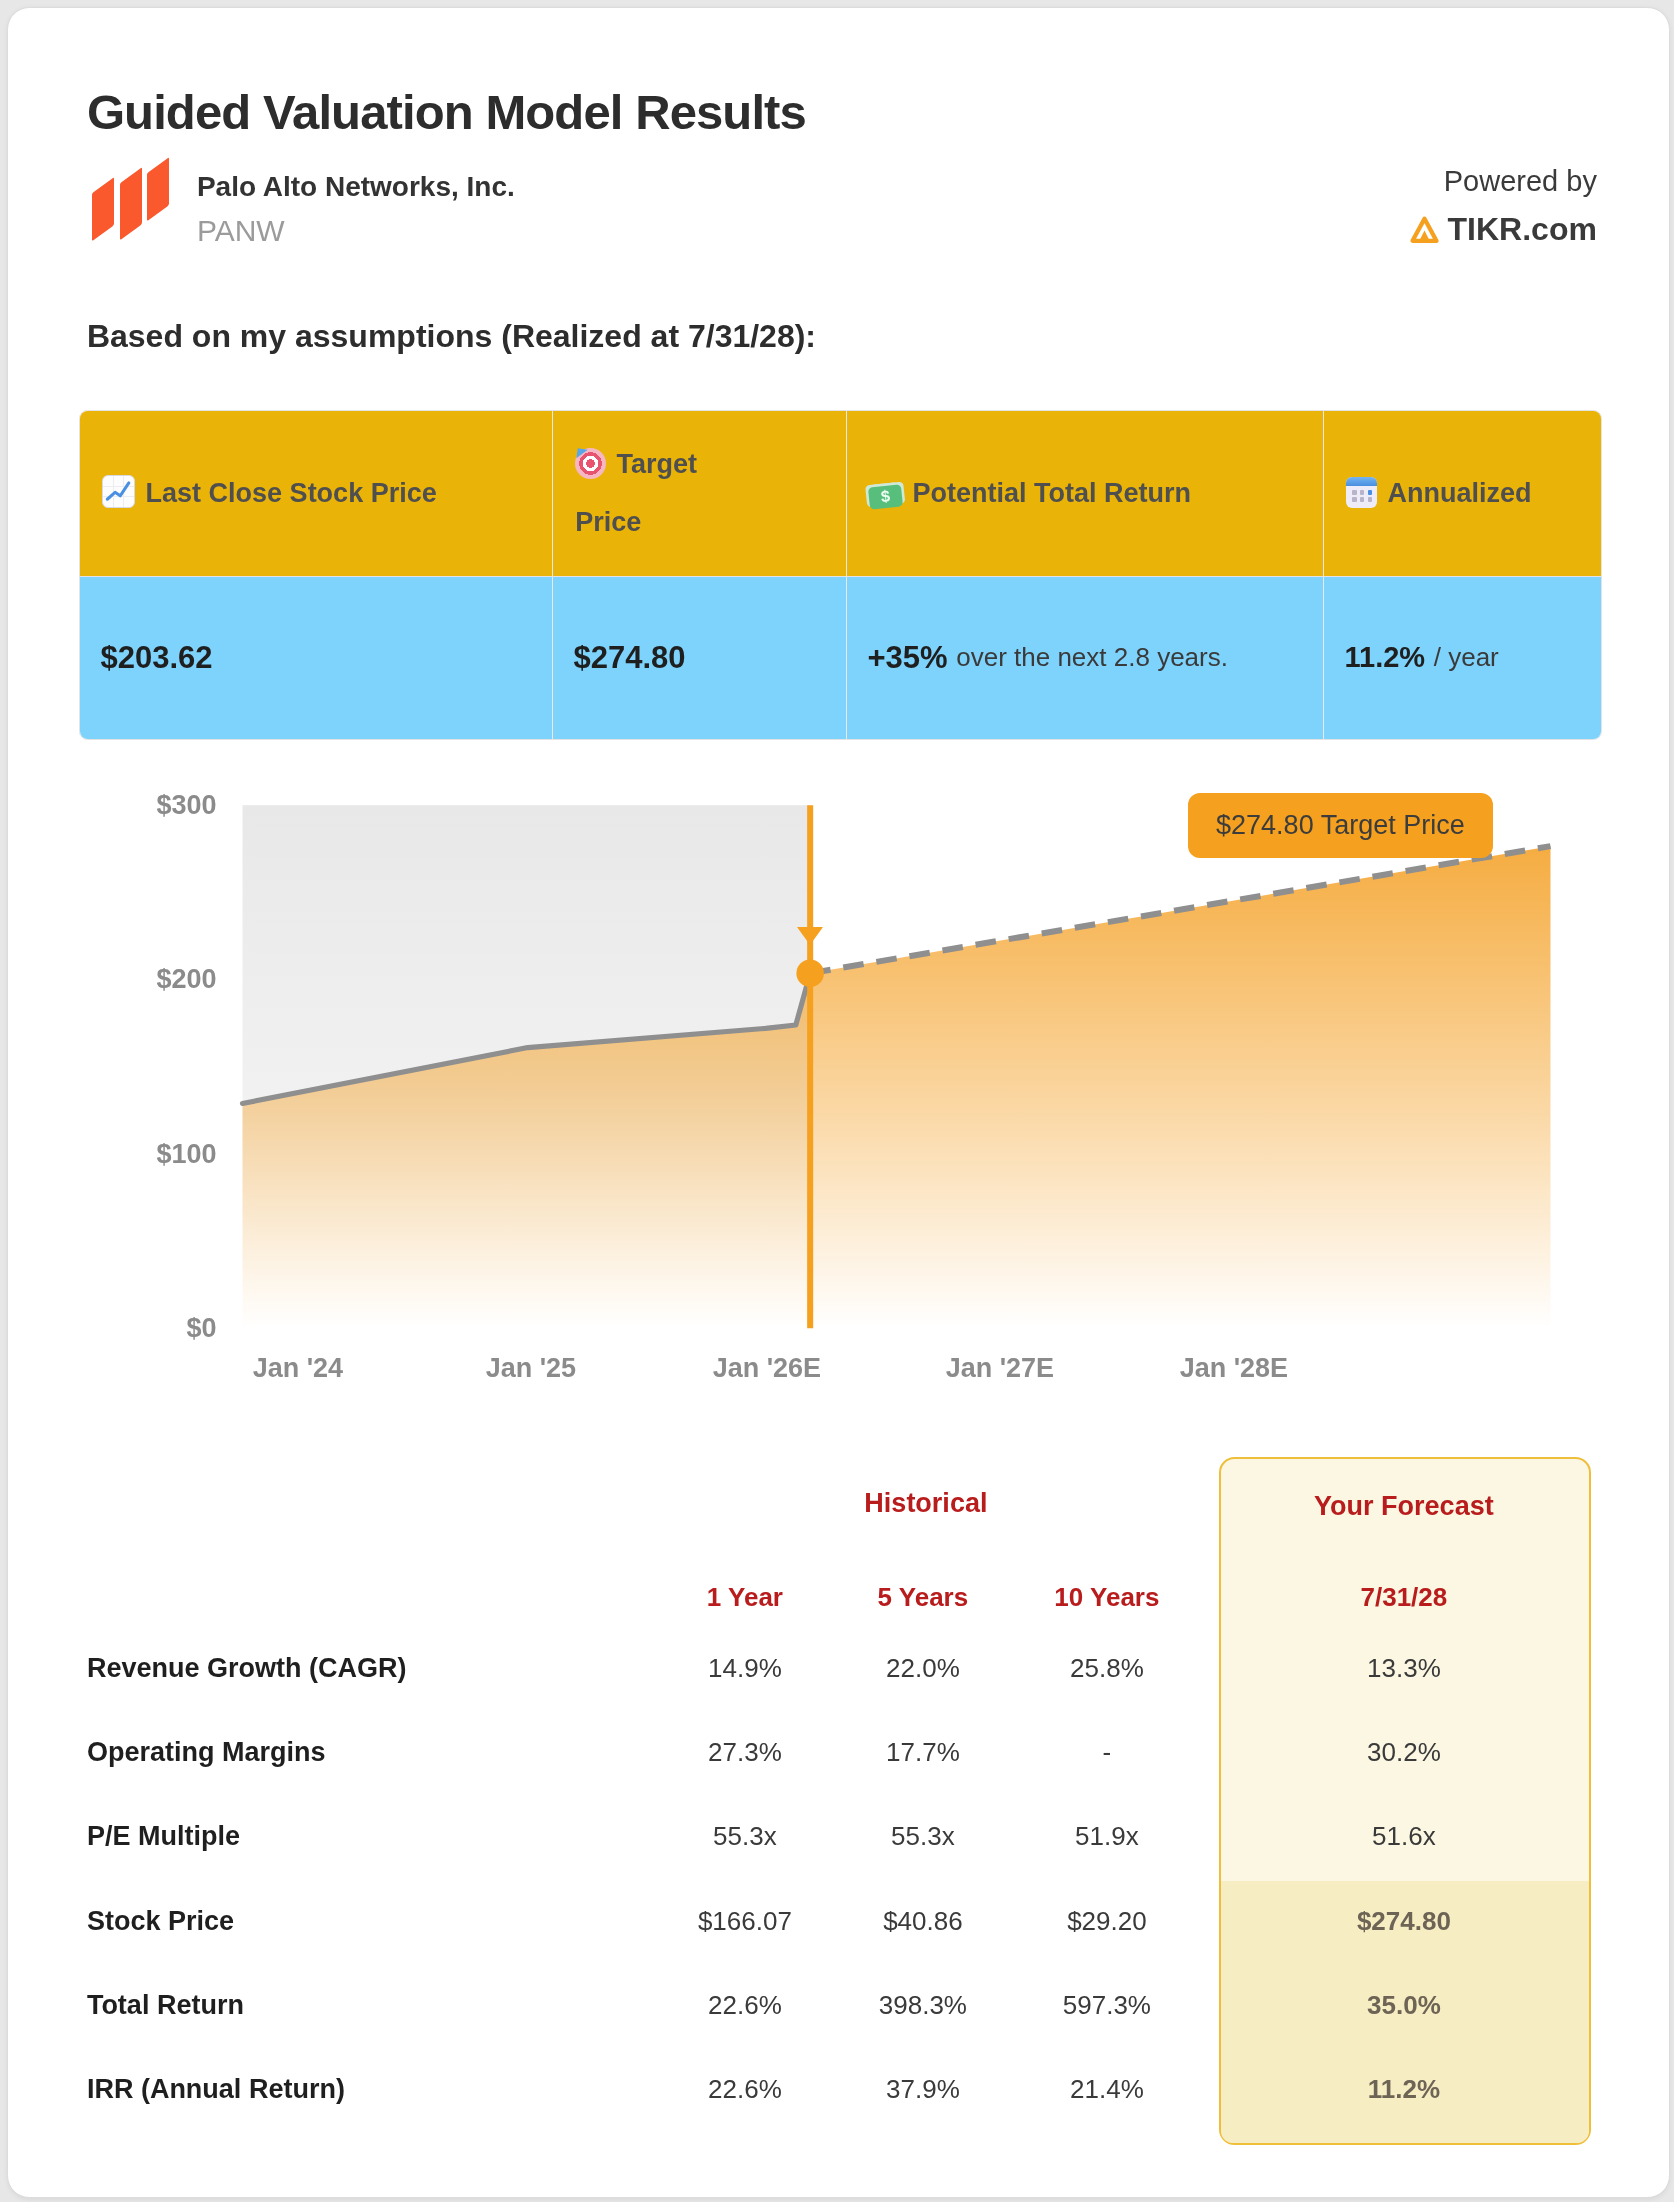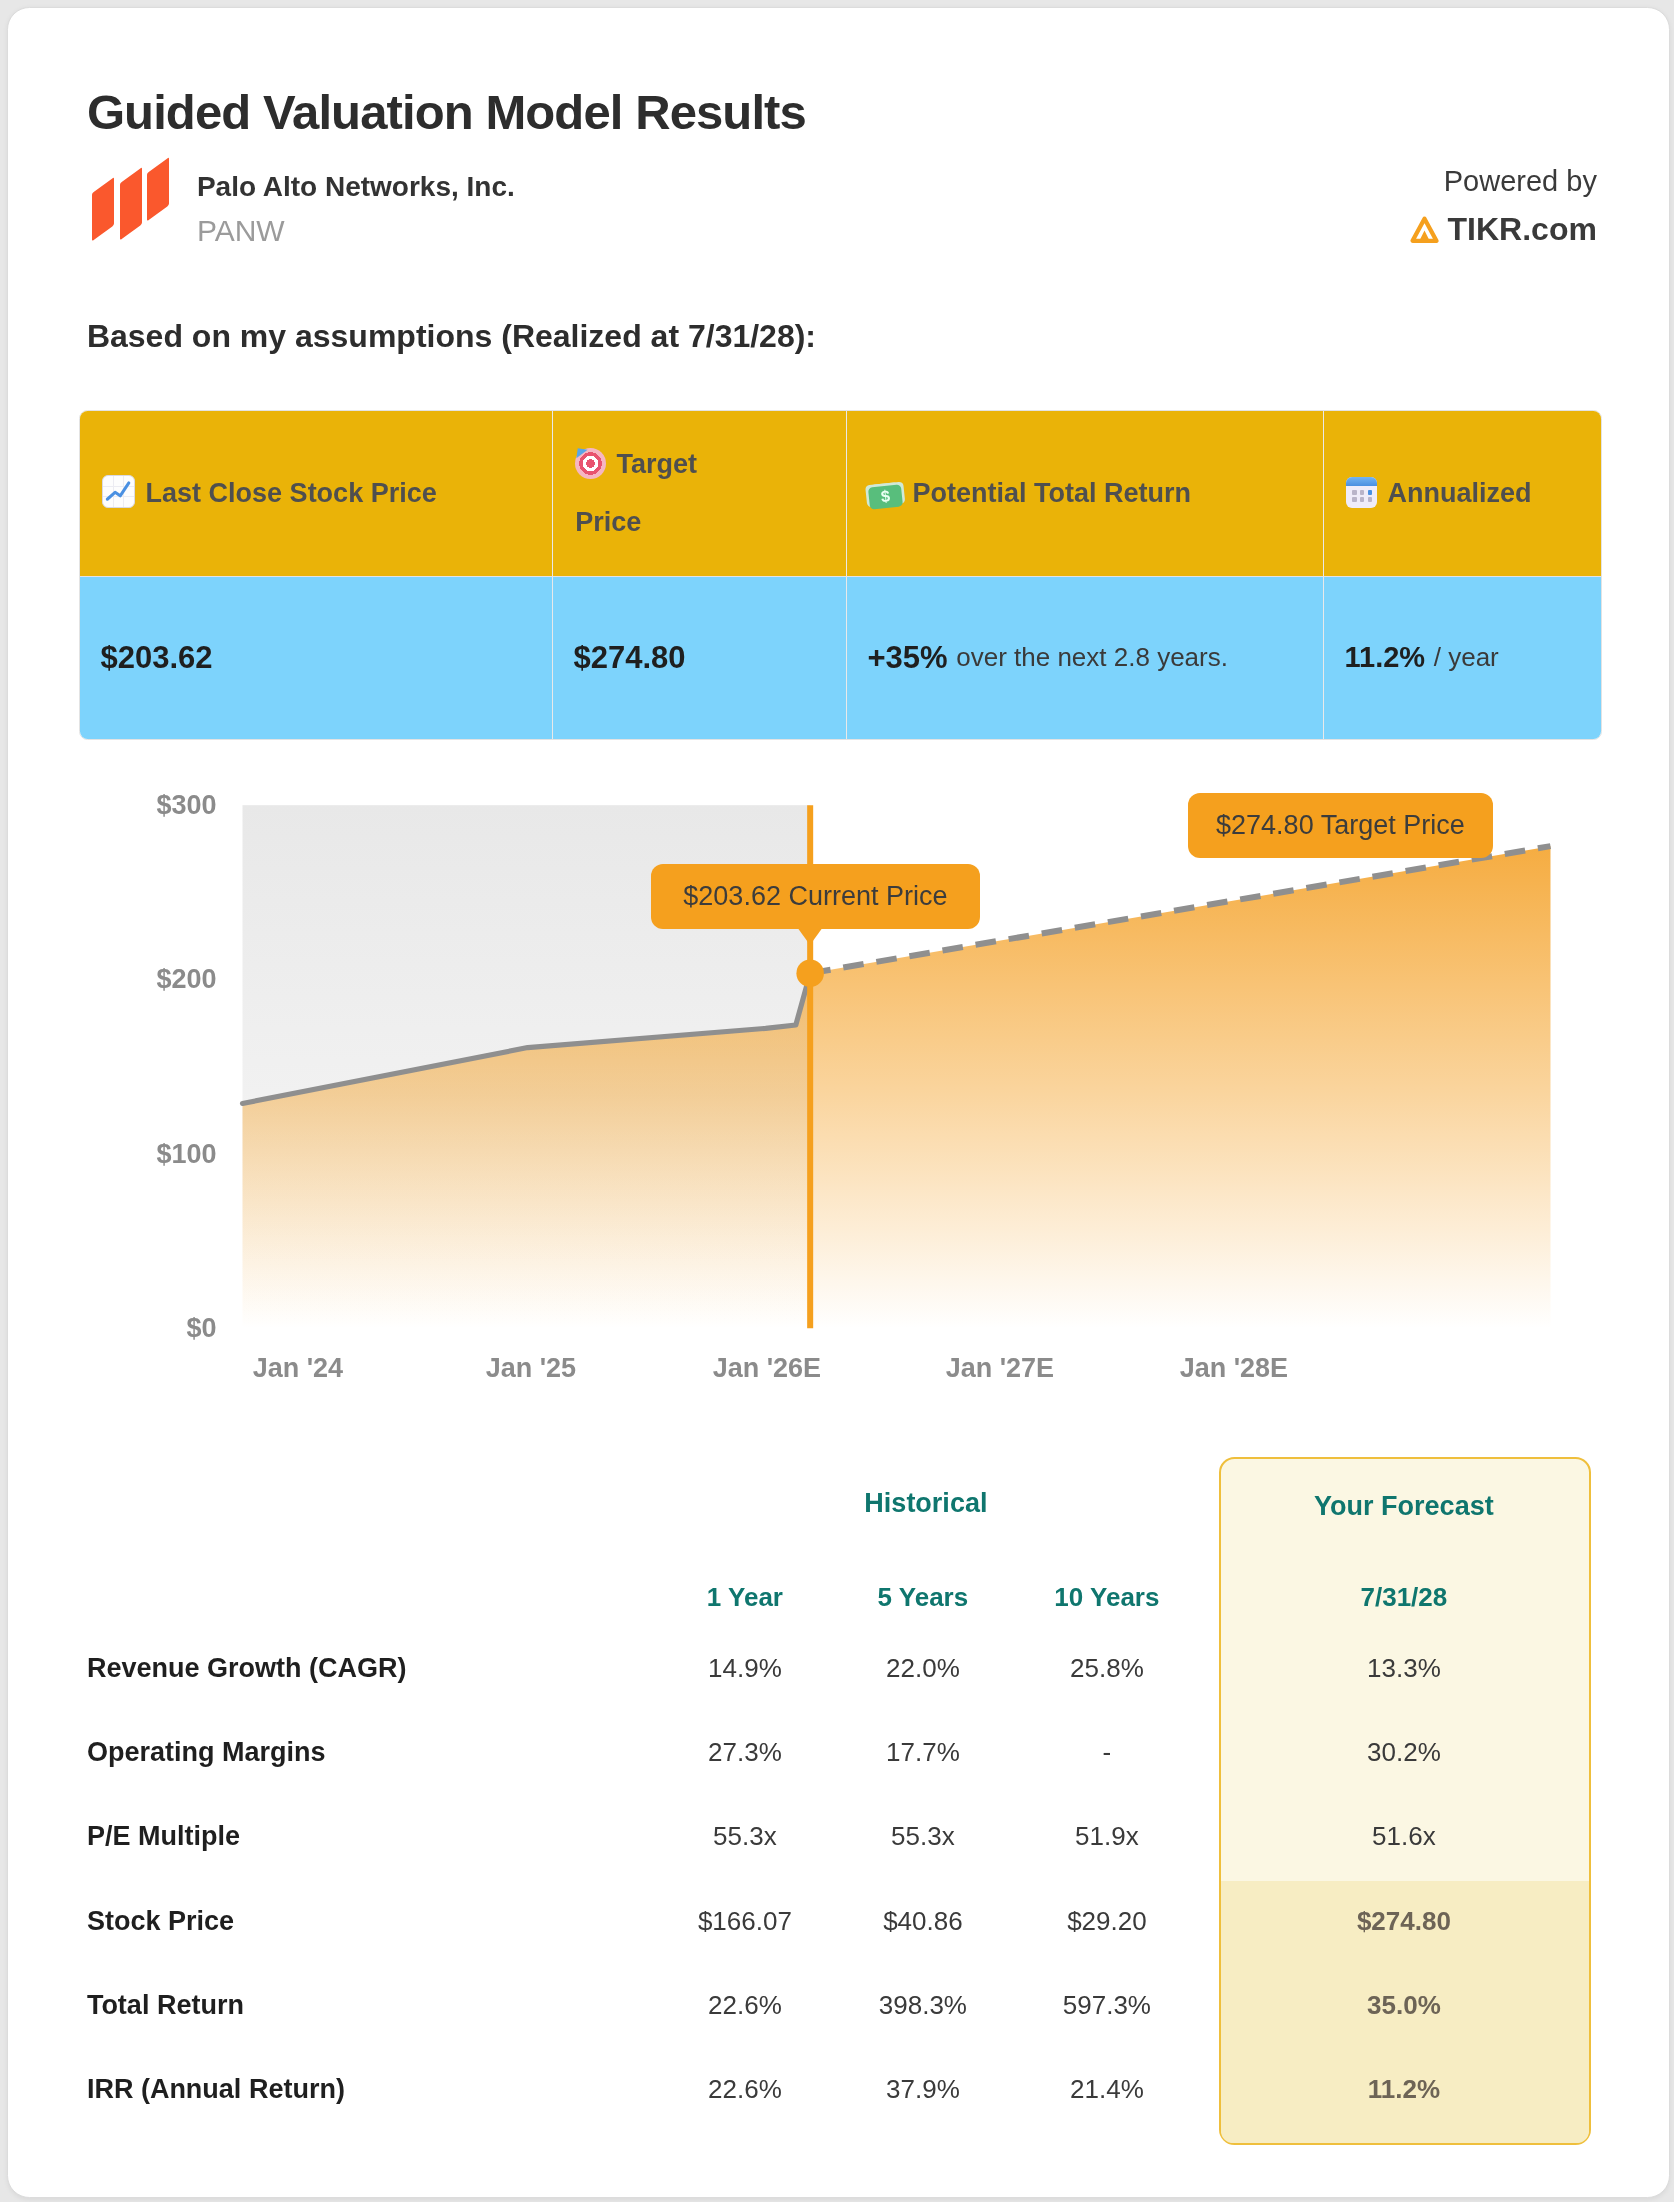--- a/index.html
+++ b/index.html
@@ -70,21 +70,21 @@
     display:flex;align-items:center;justify-content:center;
     font-size:27px;color:#3c3c3c;white-space:nowrap;
   }
   .pointer{position:absolute;width:0;height:0;border-left:13px solid transparent;border-right:13px solid transparent;border-top:18px solid #F5A01E;}
 
   
   .metrics{left:0;top:1449px;width:1661px;height:714px;}
   .f-panel{position:absolute;left:1211px;top:0;width:372px;height:688px;background:#FBF7E3;border:2.6px solid #EFBF3C;border-radius:15.5px;box-sizing:border-box;}
   .f-band{position:absolute;left:0;right:0;top:422px;bottom:0;background:#F7EDC3;border-radius:0 0 12px 12px;}
   .m-cell{position:absolute;transform:translate(-50%,-50%);font-size:26px;color:#3a3a3a;white-space:nowrap;}
-  .m-cell.hdr{font-weight:bold;color:#0f766e;font-size:27px;}
+  .m-cell.hdr{font-weight:bold;color:#b91c1c;font-size:27px;}
   .m-label{position:absolute;left:79px;transform:translateY(-50%);font-size:27px;font-weight:bold;color:#1f1f1f;white-space:nowrap;}
   .m-cell.fbold{font-weight:bold;color:#6d6456;}
 </style>
 </head>
 <body>
 
 <div class="card">
 
   <div class="abs title">Guided Valuation Model Results</div>
 
@@ -169,21 +169,20 @@
         <div class="ylab" style="left: 8.6px; top: 362px;">$100</div>
         <div class="ylab" style="left: 8.6px; top: 536px;">$0</div>
       </div>
     <div id="x-labels">
         <div class="xlab" style="left: 219px;">Jan '24</div>
         <div class="xlab" style="left: 452px;">Jan '25</div>
         <div class="xlab" style="left: 688px;">Jan '26E</div>
         <div class="xlab" style="left: 921px;">Jan '27E</div>
         <div class="xlab" style="left: 1155px;">Jan '28E</div>
       </div>
-    <div class="callout" style="left:572px;top:89px;width:329px;">$203.62 Current Price</div>
     <div class="pointer" style="left:718px;top:152px;"></div>
     <div class="callout" style="left:1109px;top:18px;width:305px;">$274.80 Target Price</div>
   </div>
 
   <div class="abs metrics">
     <div class="f-panel">
       <div class="f-band"></div>
     </div>
     <div class="m-cell hdr" style="left:918px;top:46px;">Historical</div>
     <div class="m-cell hdr" style="left:1396px;top:49px;">Your Forecast</div>

